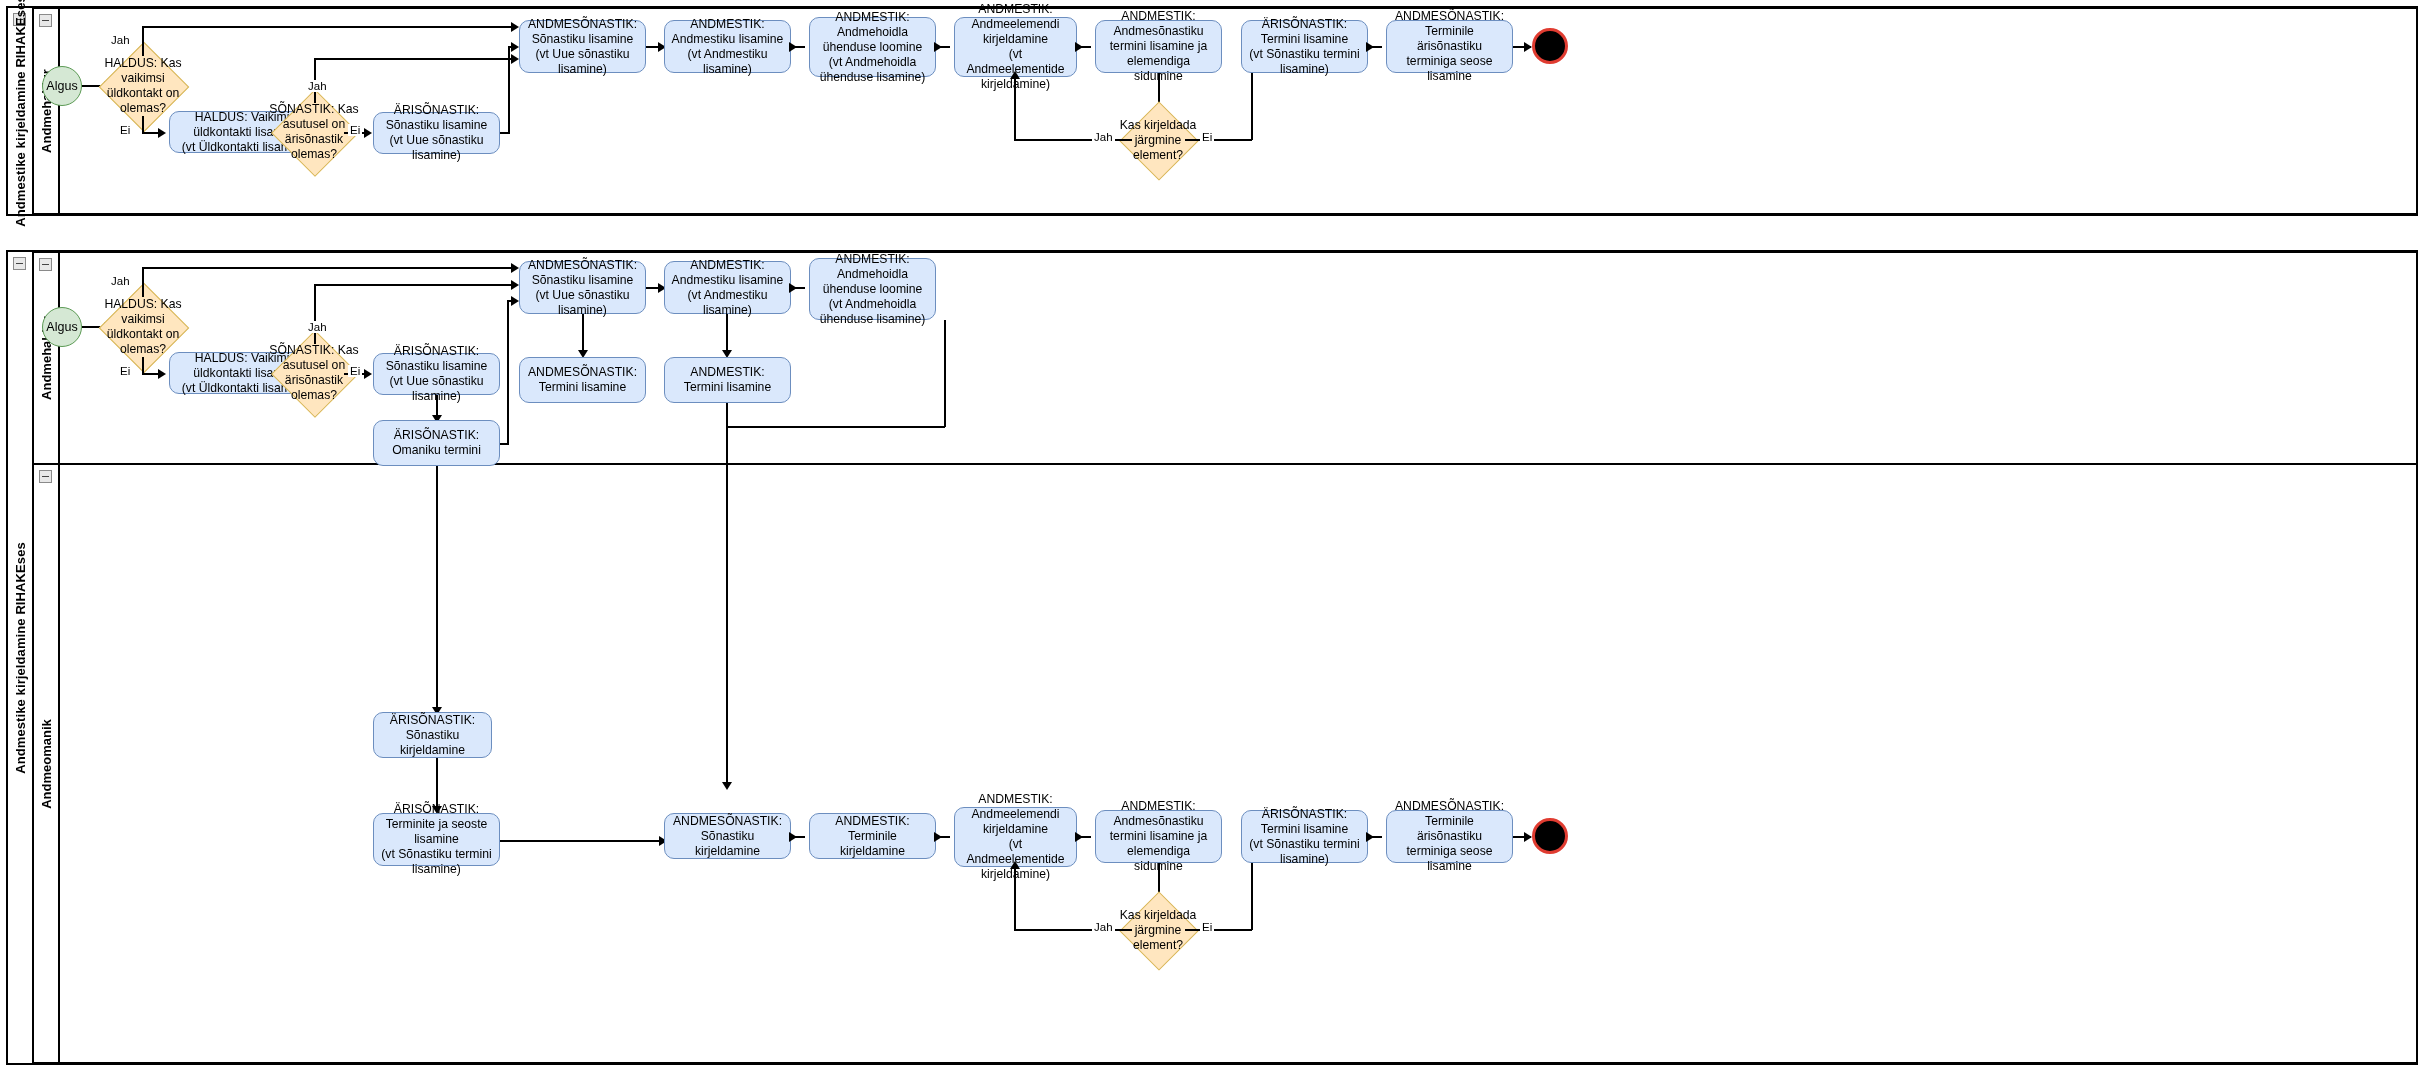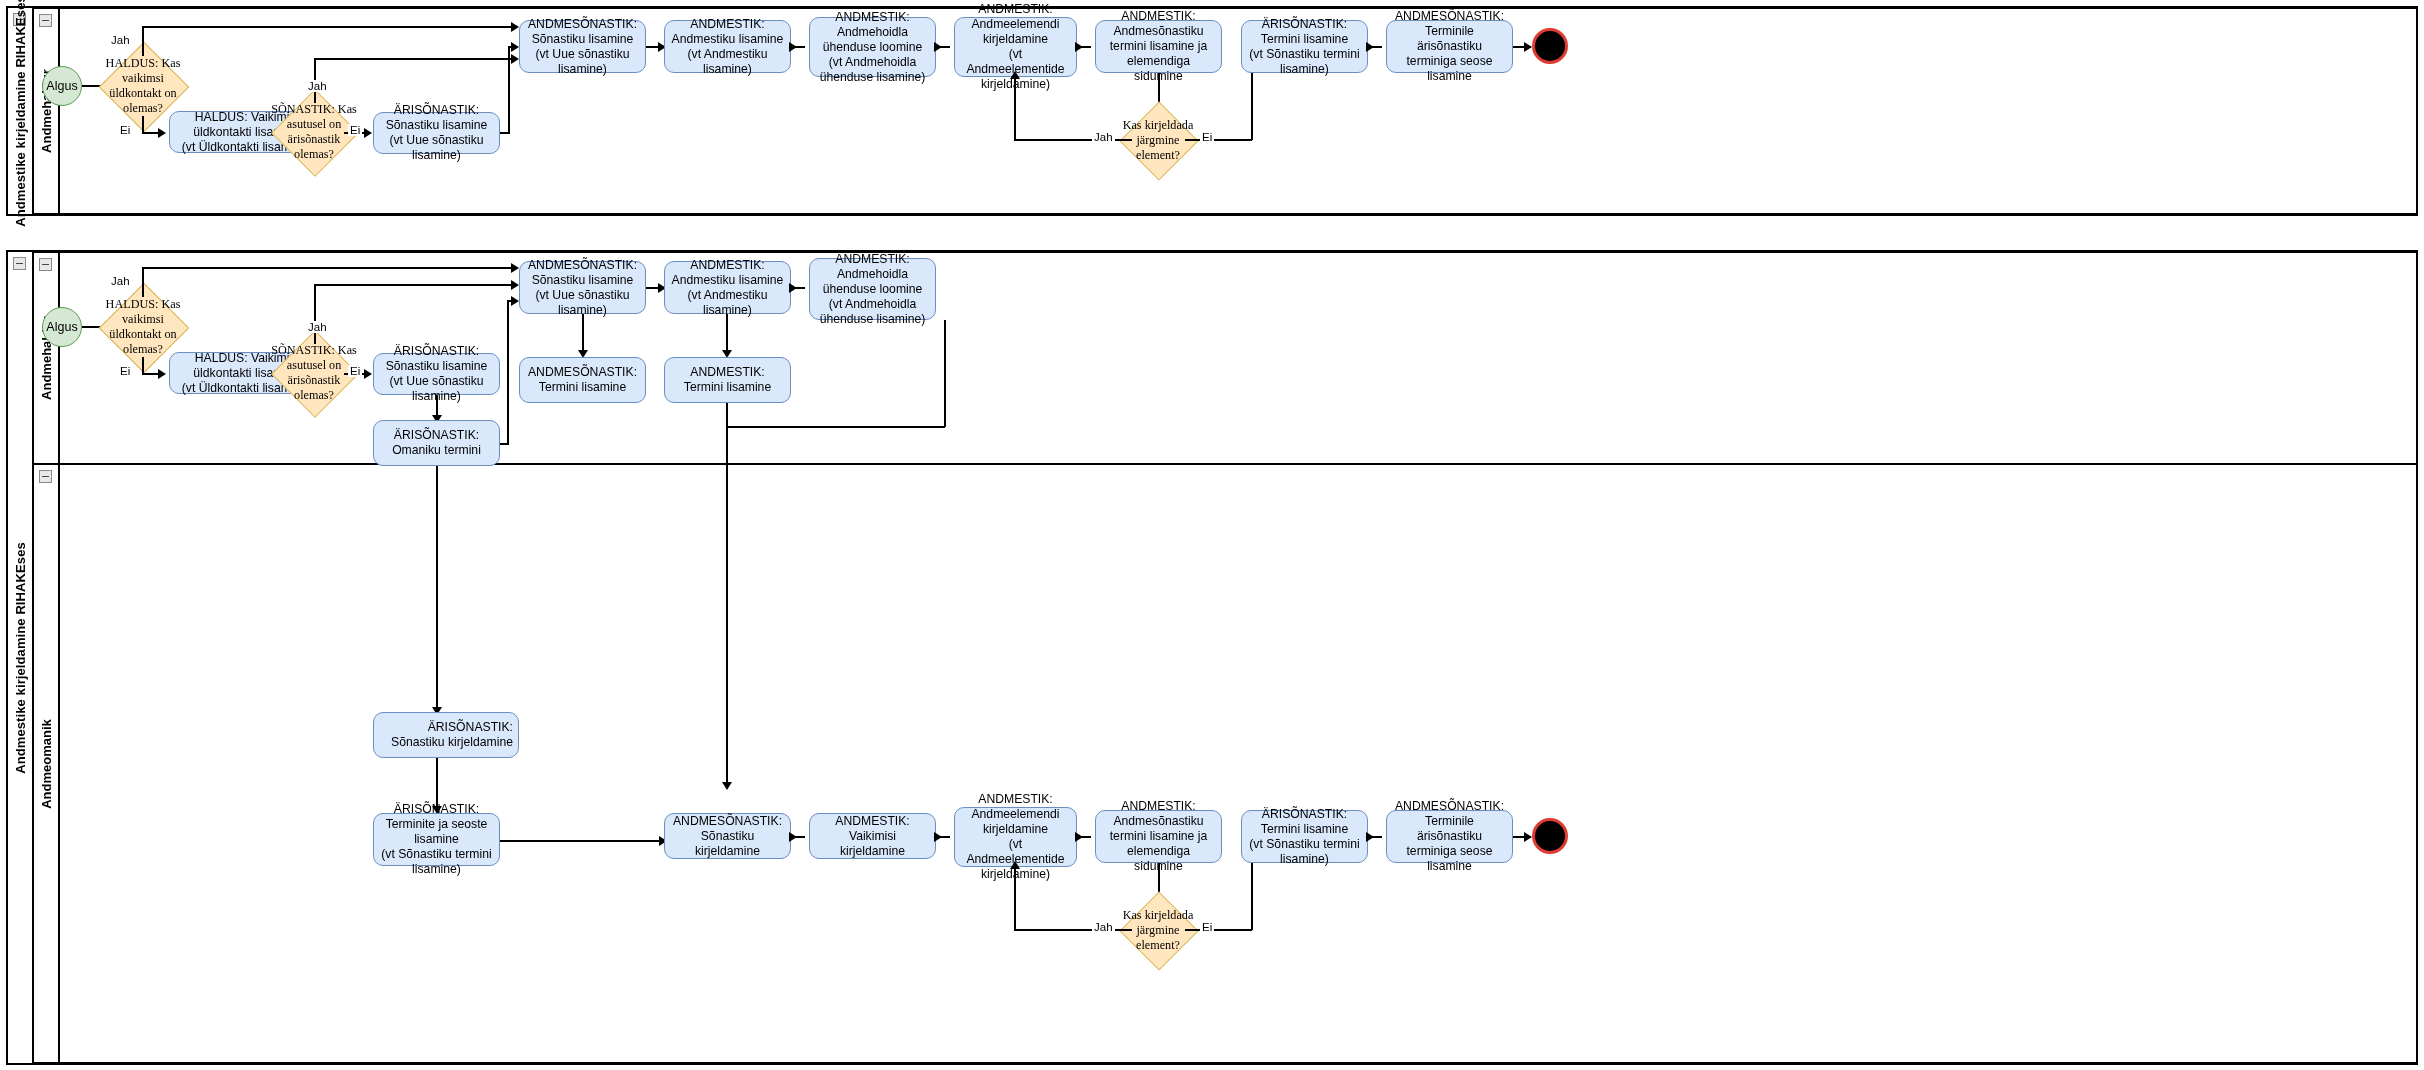--- a/index.html
+++ b/index.html
@@ -23,21 +23,21 @@
   .lane-body{position:absolute;left:26px;top:0;right:0;bottom:0;
       border-top:1px solid #000;border-bottom:1px solid #000;box-sizing:border-box;}
   .collapse{position:absolute;left:5px;top:5px;width:13px;height:13px;
       border:1px solid #8a8a8a;background:#e8e8e8;box-sizing:border-box;}
   .collapse:after{content:"";position:absolute;left:2px;top:5px;width:7px;height:1px;background:#444;}
 
   
   .task{position:absolute;box-sizing:border-box;background:#dae8fc;border:1px solid #6c8ebf;
       border-radius:10px;display:flex;align-items:center;justify-content:center;text-align:center;
       font-size:12.2px;line-height:15px;color:#000;padding:3px 5px;white-space:pre-line;}
-  .gateway{position:absolute;box-sizing:border-box;font-family:Liberation Serif, serif;}
+  .gateway{position:absolute;box-sizing:border-box;}
   .gateway .dia{position:absolute;left:0;top:0;width:100%;height:100%;
       background:#ffe6bf;border:1px solid #d6b656;transform:rotate(45deg);}
   .gateway .glabel{position:absolute;left:50%;top:50%;transform:translate(-50%,-50%);
       width:150%;text-align:center;font-size:12.2px;line-height:15px;color:#000;white-space:pre-line;}
   .startev{position:absolute;border-radius:50%;background:#d5e8d4;border:1px solid #5b9a54;
       display:flex;align-items:center;justify-content:center;font-size:12.5px;color:#000;box-sizing:border-box;}
   .endev{position:absolute;border-radius:50%;background:#000;border:3px solid #e03c31;box-sizing:border-box;}
 
   
   .edge{position:absolute;background:#000;}
@@ -258,34 +258,34 @@
 
     <div class="edge v" style="left:718px;top:151px;height:24px;"></div>
     <div class="edge h" style="left:718px;top:174px;width:219px;"></div>
     <div class="edge v" style="left:936px;top:68px;height:107px;"></div>
     <div class="edge v" style="left:718px;top:174px;height:360px;"></div>
     <div class="arrow d" style="left:714px;top:530px;"></div>
 
     <div class="task" style="left:801px;top:6px;width:127px;height:62px;">ANDMESTIK: Andmehoidla ühenduse loomine
 (vt Andmehoidla ühenduse lisamine)</div>
 
-    <div class="task" style="left:365px;top:460px;width:146px;height:46px;text-align:right;">ÄRISÕNASTIK: Sõnastiku kirjeldamine</div>
+    <div class="task" style="left:365px;top:460px;width:119px;height:46px;">ÄRISÕNASTIK: Sõnastiku kirjeldamine</div>
     <div class="edge v" style="left:428px;top:506px;height:52px;"></div>
     <div class="arrow d" style="left:424px;top:554px;"></div>
 
     <div class="task" style="left:365px;top:561px;width:127px;height:53px;">ÄRISÕNASTIK: Terminite ja seoste lisamine
 (vt Sõnastiku termini lisamine)</div>
     <div class="edge h" style="left:492px;top:588px;width:163px;"></div>
     <div class="arrow r" style="left:651px;top:584px;"></div>
 
     <div class="task" style="left:656px;top:561px;width:127px;height:46px;">ANDMESÕNASTIK: Sõnastiku kirjeldamine</div>
     <div class="edge h" style="left:783px;top:584px;width:14px;"></div>
     <div class="arrow r" style="left:781px;top:580px;"></div>
 
-    <div class="task" style="left:801px;top:561px;width:127px;height:46px;">ANDMESTIK: Vaikimisi kirjeldamine</div>
+    <div class="task" style="left:801px;top:561px;width:127px;height:46px;">ANDMESTIK: Terminile kirjeldamine</div>
     <div class="edge h" style="left:928px;top:584px;width:14px;"></div>
     <div class="arrow r" style="left:926px;top:580px;"></div>
 
     <div class="task" style="left:946px;top:555px;width:123px;height:60px;">ANDMESTIK: Andmeelemendi kirjeldamine
 (vt Andmeelementide kirjeldamine)</div>
     <div class="edge h" style="left:1069px;top:584px;width:14px;"></div>
     <div class="arrow r" style="left:1067px;top:580px;"></div>
 
     <div class="task" style="left:1087px;top:558px;width:127px;height:53px;">ANDMESTIK: Andmesõnastiku termini lisamine ja elemendiga sidumine</div>
 

